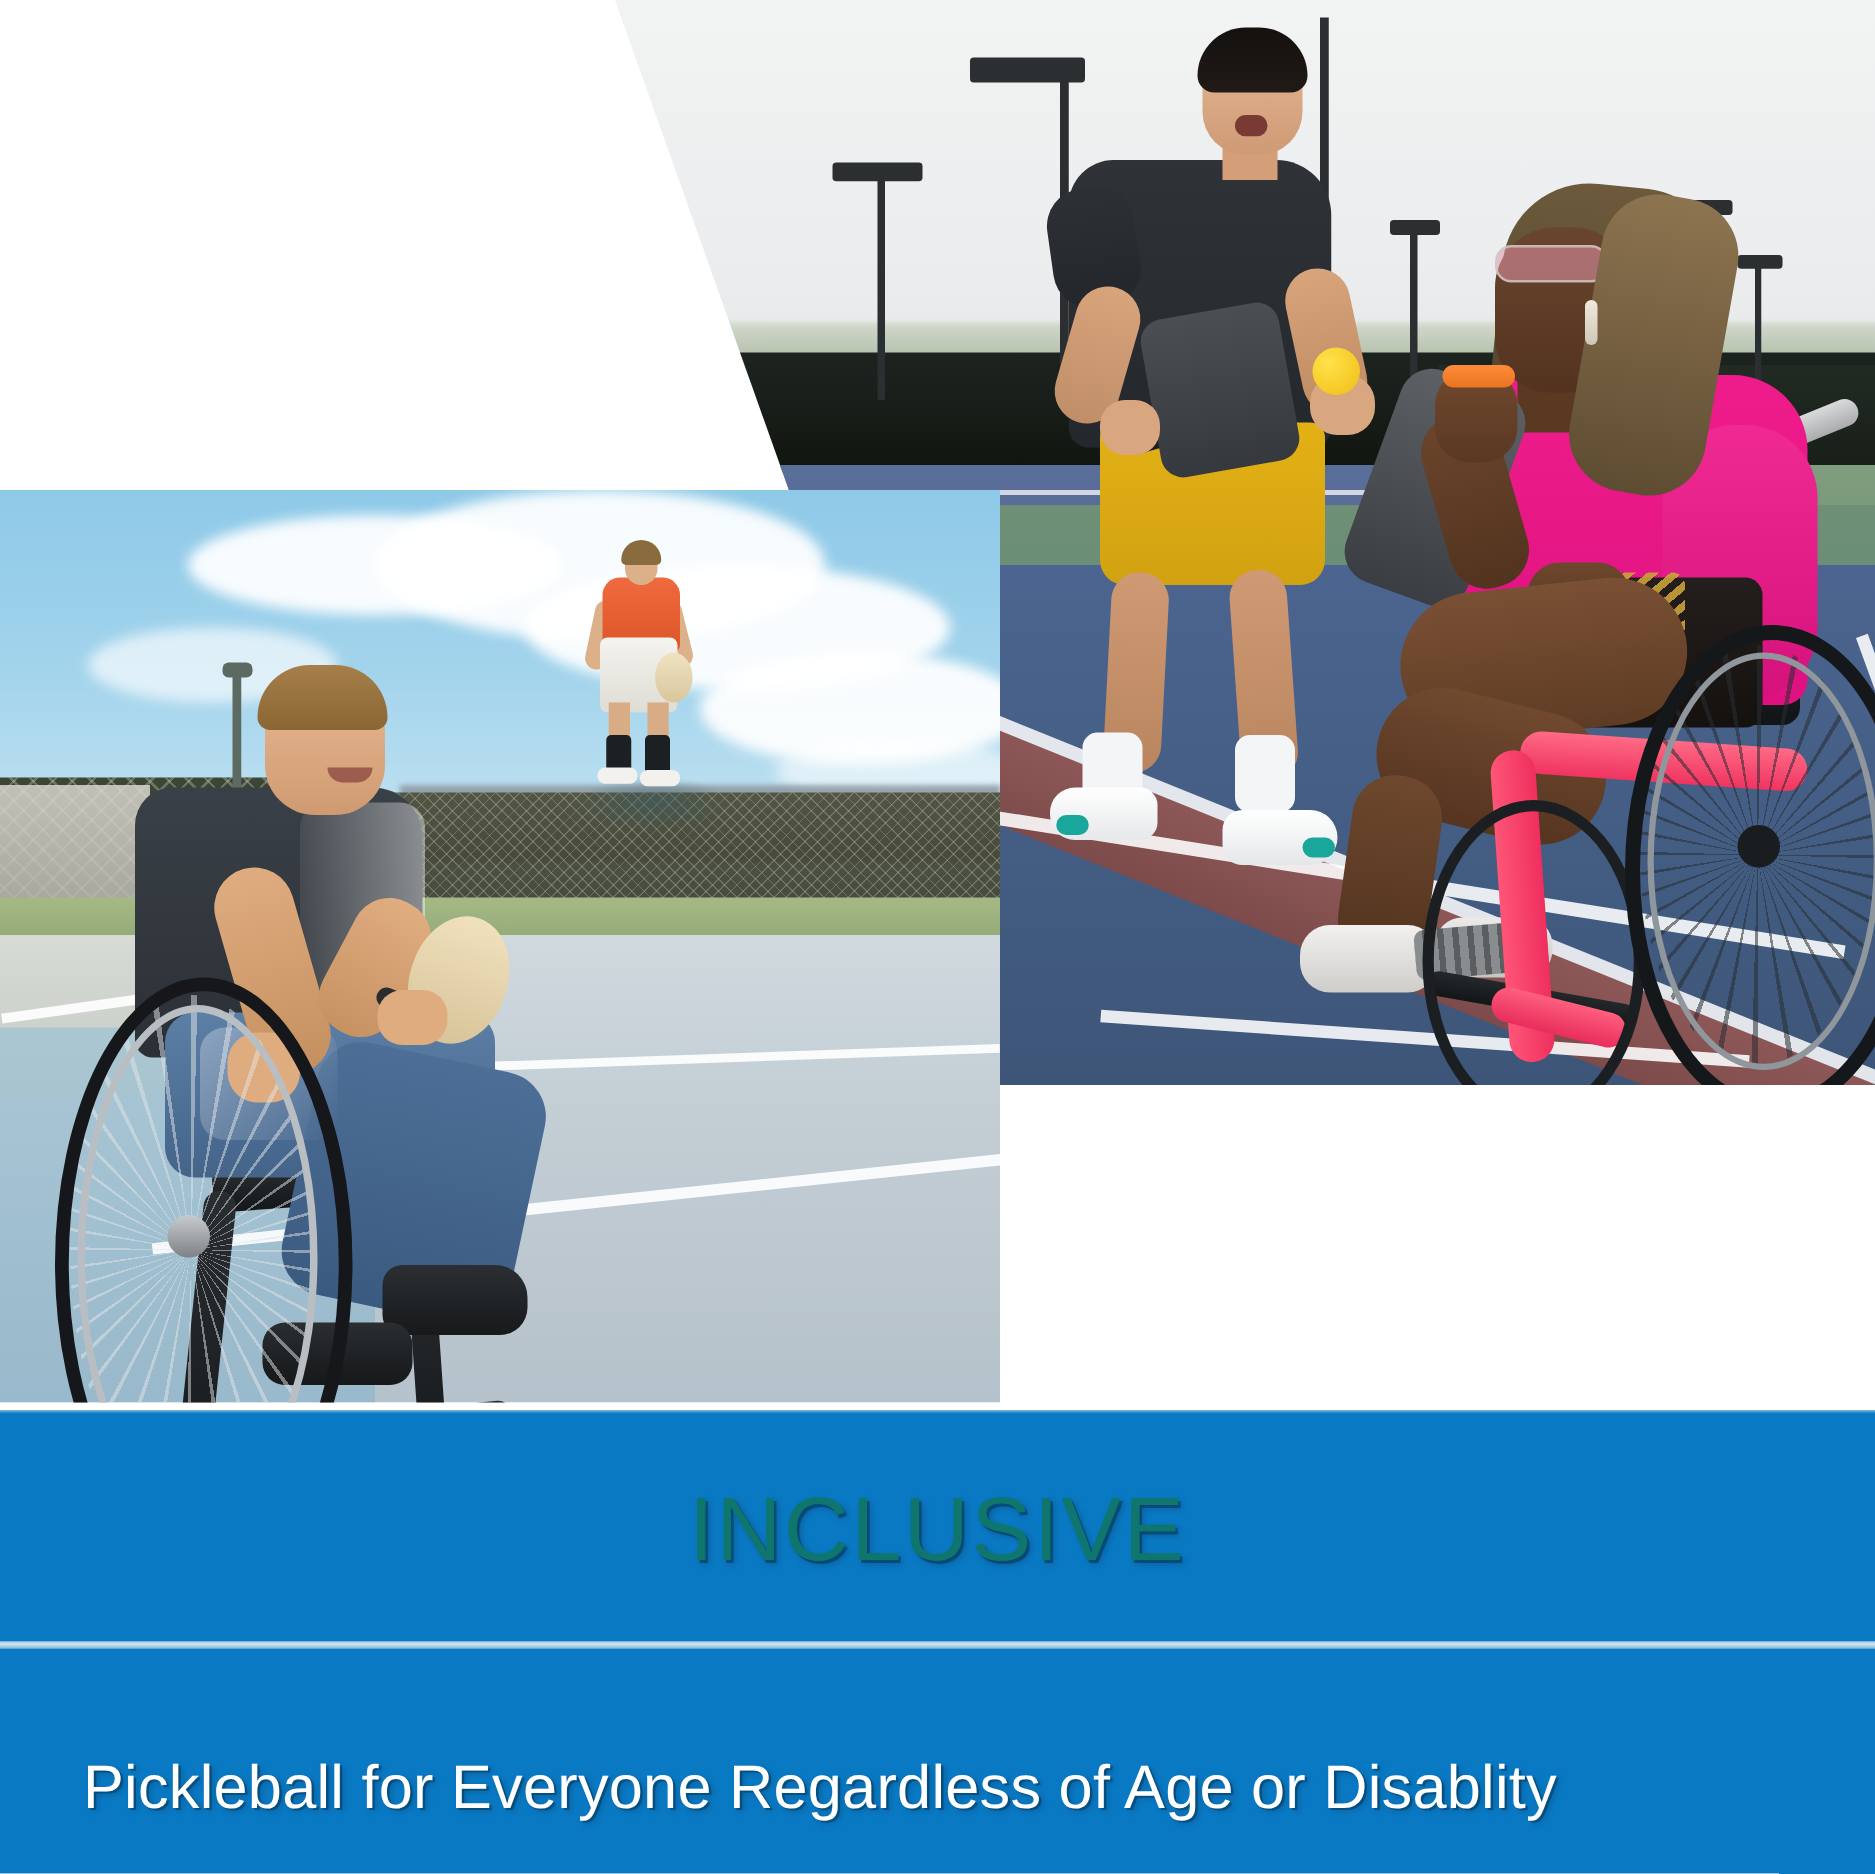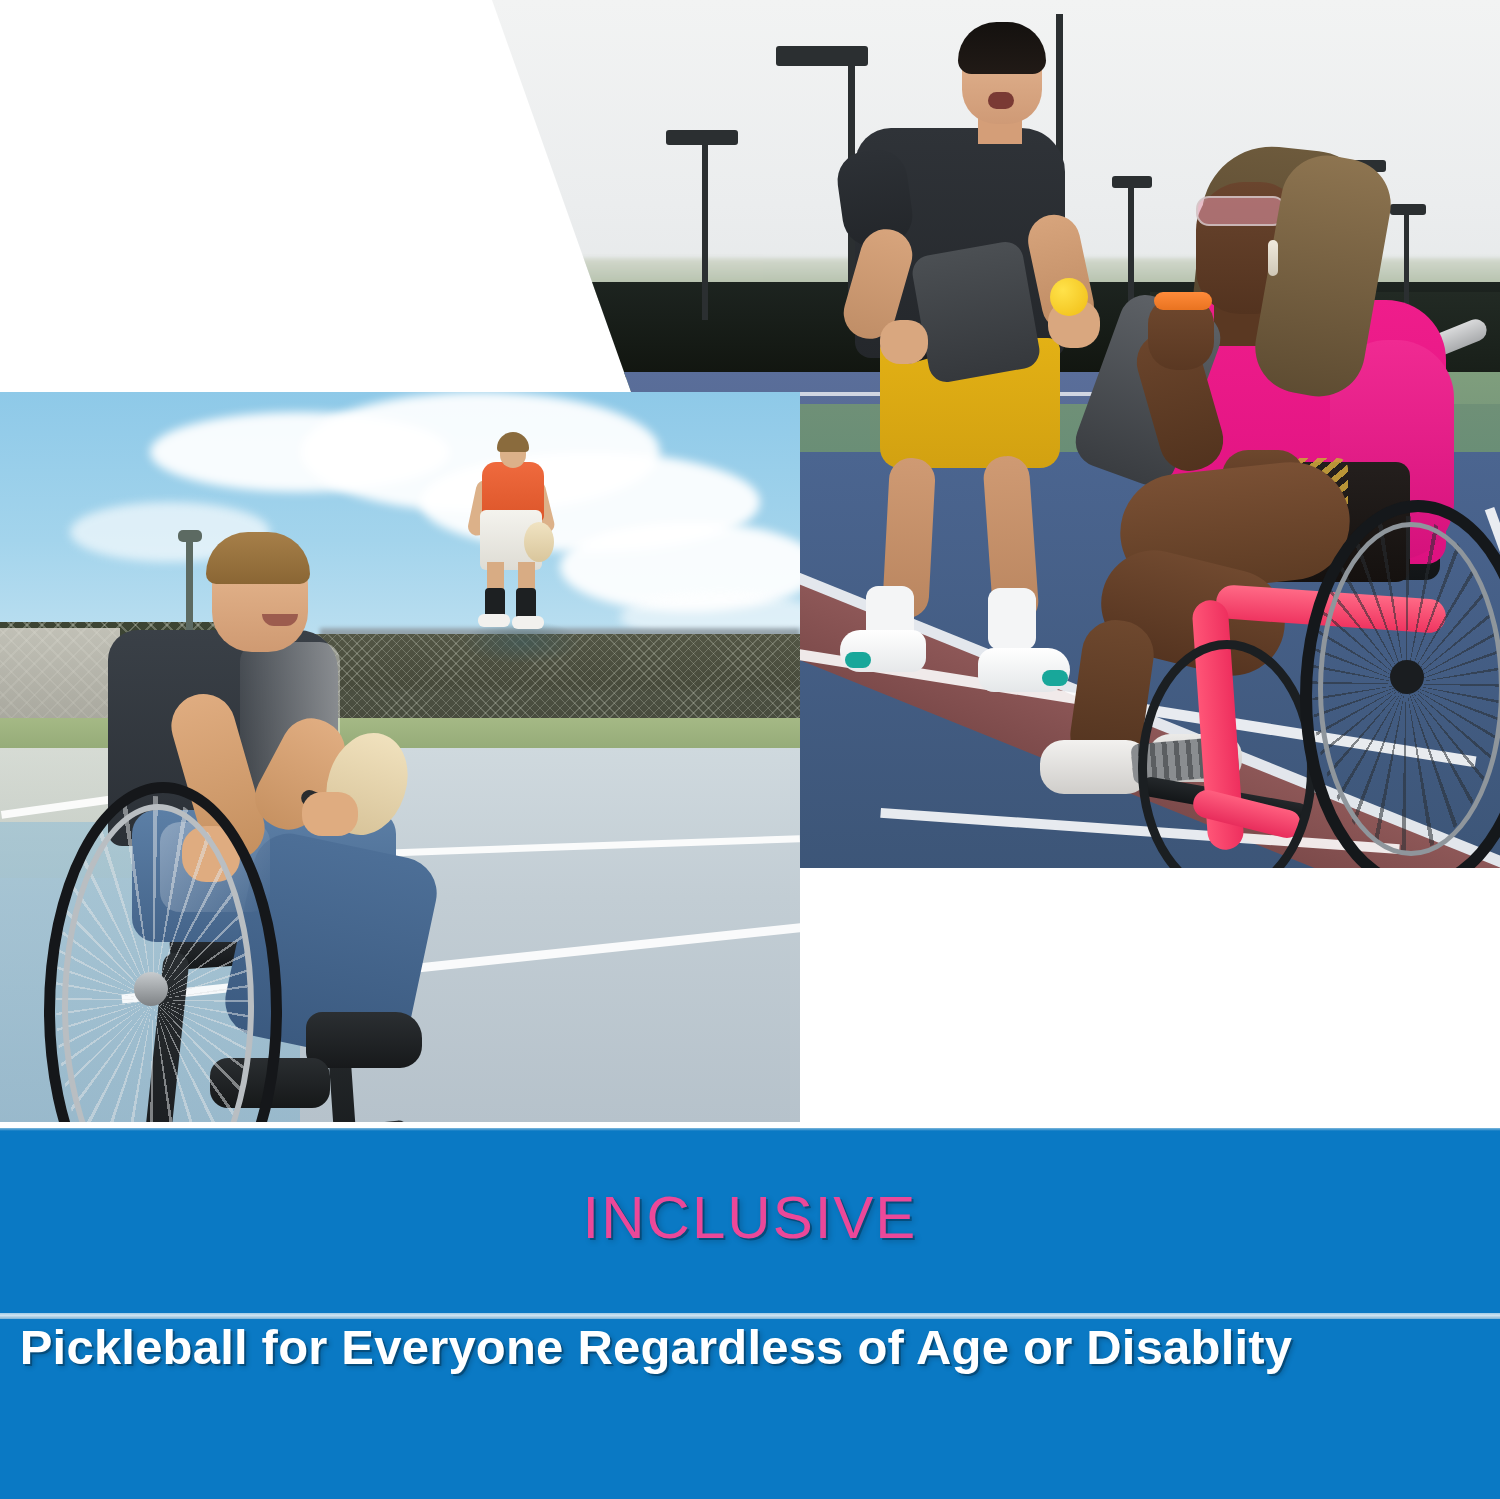--- a/index.html
+++ b/index.html
@@ -264,25 +264,25 @@
   .fp-shadow{position:absolute;left:462px;top:228px;width:120px;height:44px;border-radius:50%;
     background:radial-gradient(ellipse,rgba(60,92,96,.55),rgba(60,92,96,0) 70%);}
 
   
   .banner{position:absolute;left:0;top:1128px;width:1500px;height:371px;background:#0a79c4;}
   .banner-top-edge{position:absolute;left:0;top:0;width:1500px;height:3px;
     background:linear-gradient(#7fb8dc,#0a79c4);}
   .banner-divider{position:absolute;left:0;top:185px;width:1500px;height:6px;
     background:linear-gradient(#9fc9e4 0%,#cfe4f2 40%,#7fb2d4 100%);}
   .headline{position:absolute;left:0;top:1188px;width:1500px;text-align:center;
-    font-family:"Liberation Sans",sans-serif;font-size:60px;font-weight:400;letter-spacing:2px;
-    color:#ec4899;line-height:1;
+    font-family:"Liberation Sans",sans-serif;font-size:72px;font-weight:400;letter-spacing:2px;
+    color:#0f766e;line-height:1;
     text-shadow:2px 2px 0 rgba(0,0,0,.28), 3px 3px 6px rgba(0,0,0,.22);}
-  .subline{position:absolute;left:0;top:1321px;width:1312px;text-align:center;
-    font-family:"Liberation Sans",sans-serif;font-size:49px;font-weight:700;letter-spacing:.2px;
+  .subline{position:absolute;left:0;top:1404px;width:1312px;text-align:center;
+    font-family:"Liberation Sans",sans-serif;font-size:49px;font-weight:400;letter-spacing:.2px;
     color:#ffffff;line-height:1.1;
     text-shadow:2px 2px 0 rgba(0,0,0,.26), 3px 3px 5px rgba(0,0,0,.2);}
 
   .white-gap-right{position:absolute;left:800px;top:868px;width:700px;height:260px;background:#ffffff;}
 </style>
 </head>
 <body>
 
 <div id="stage">
 

